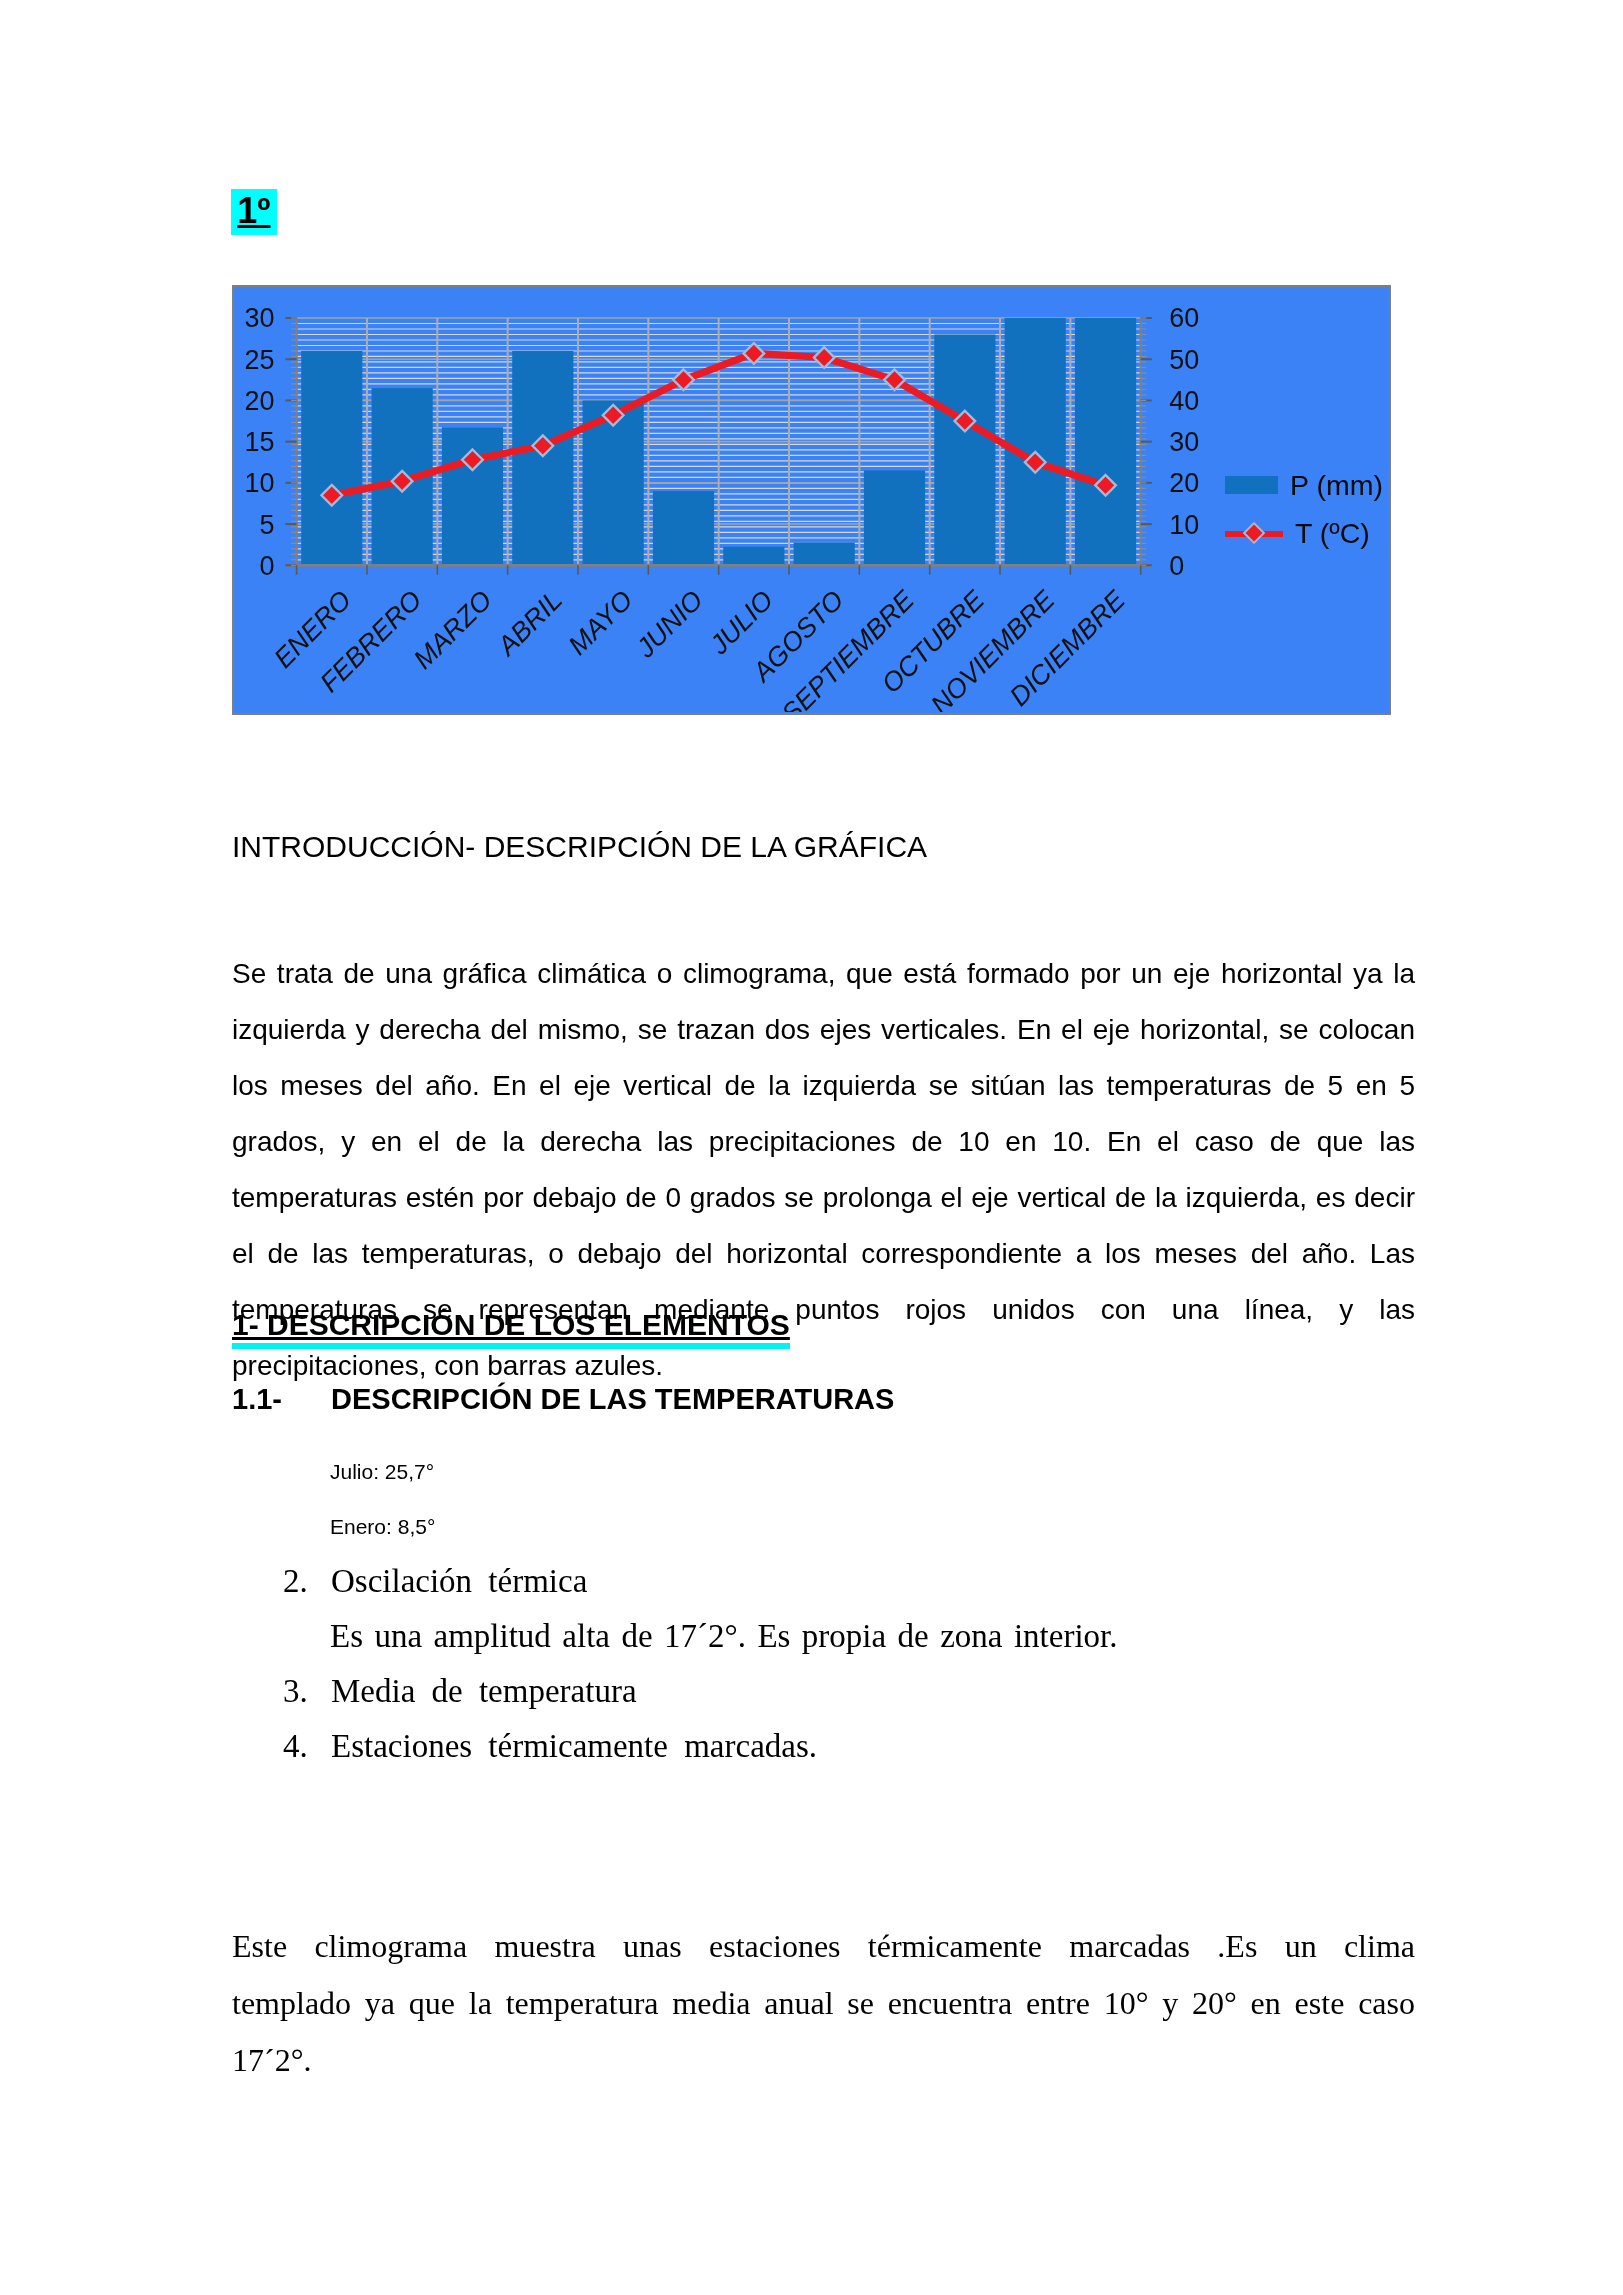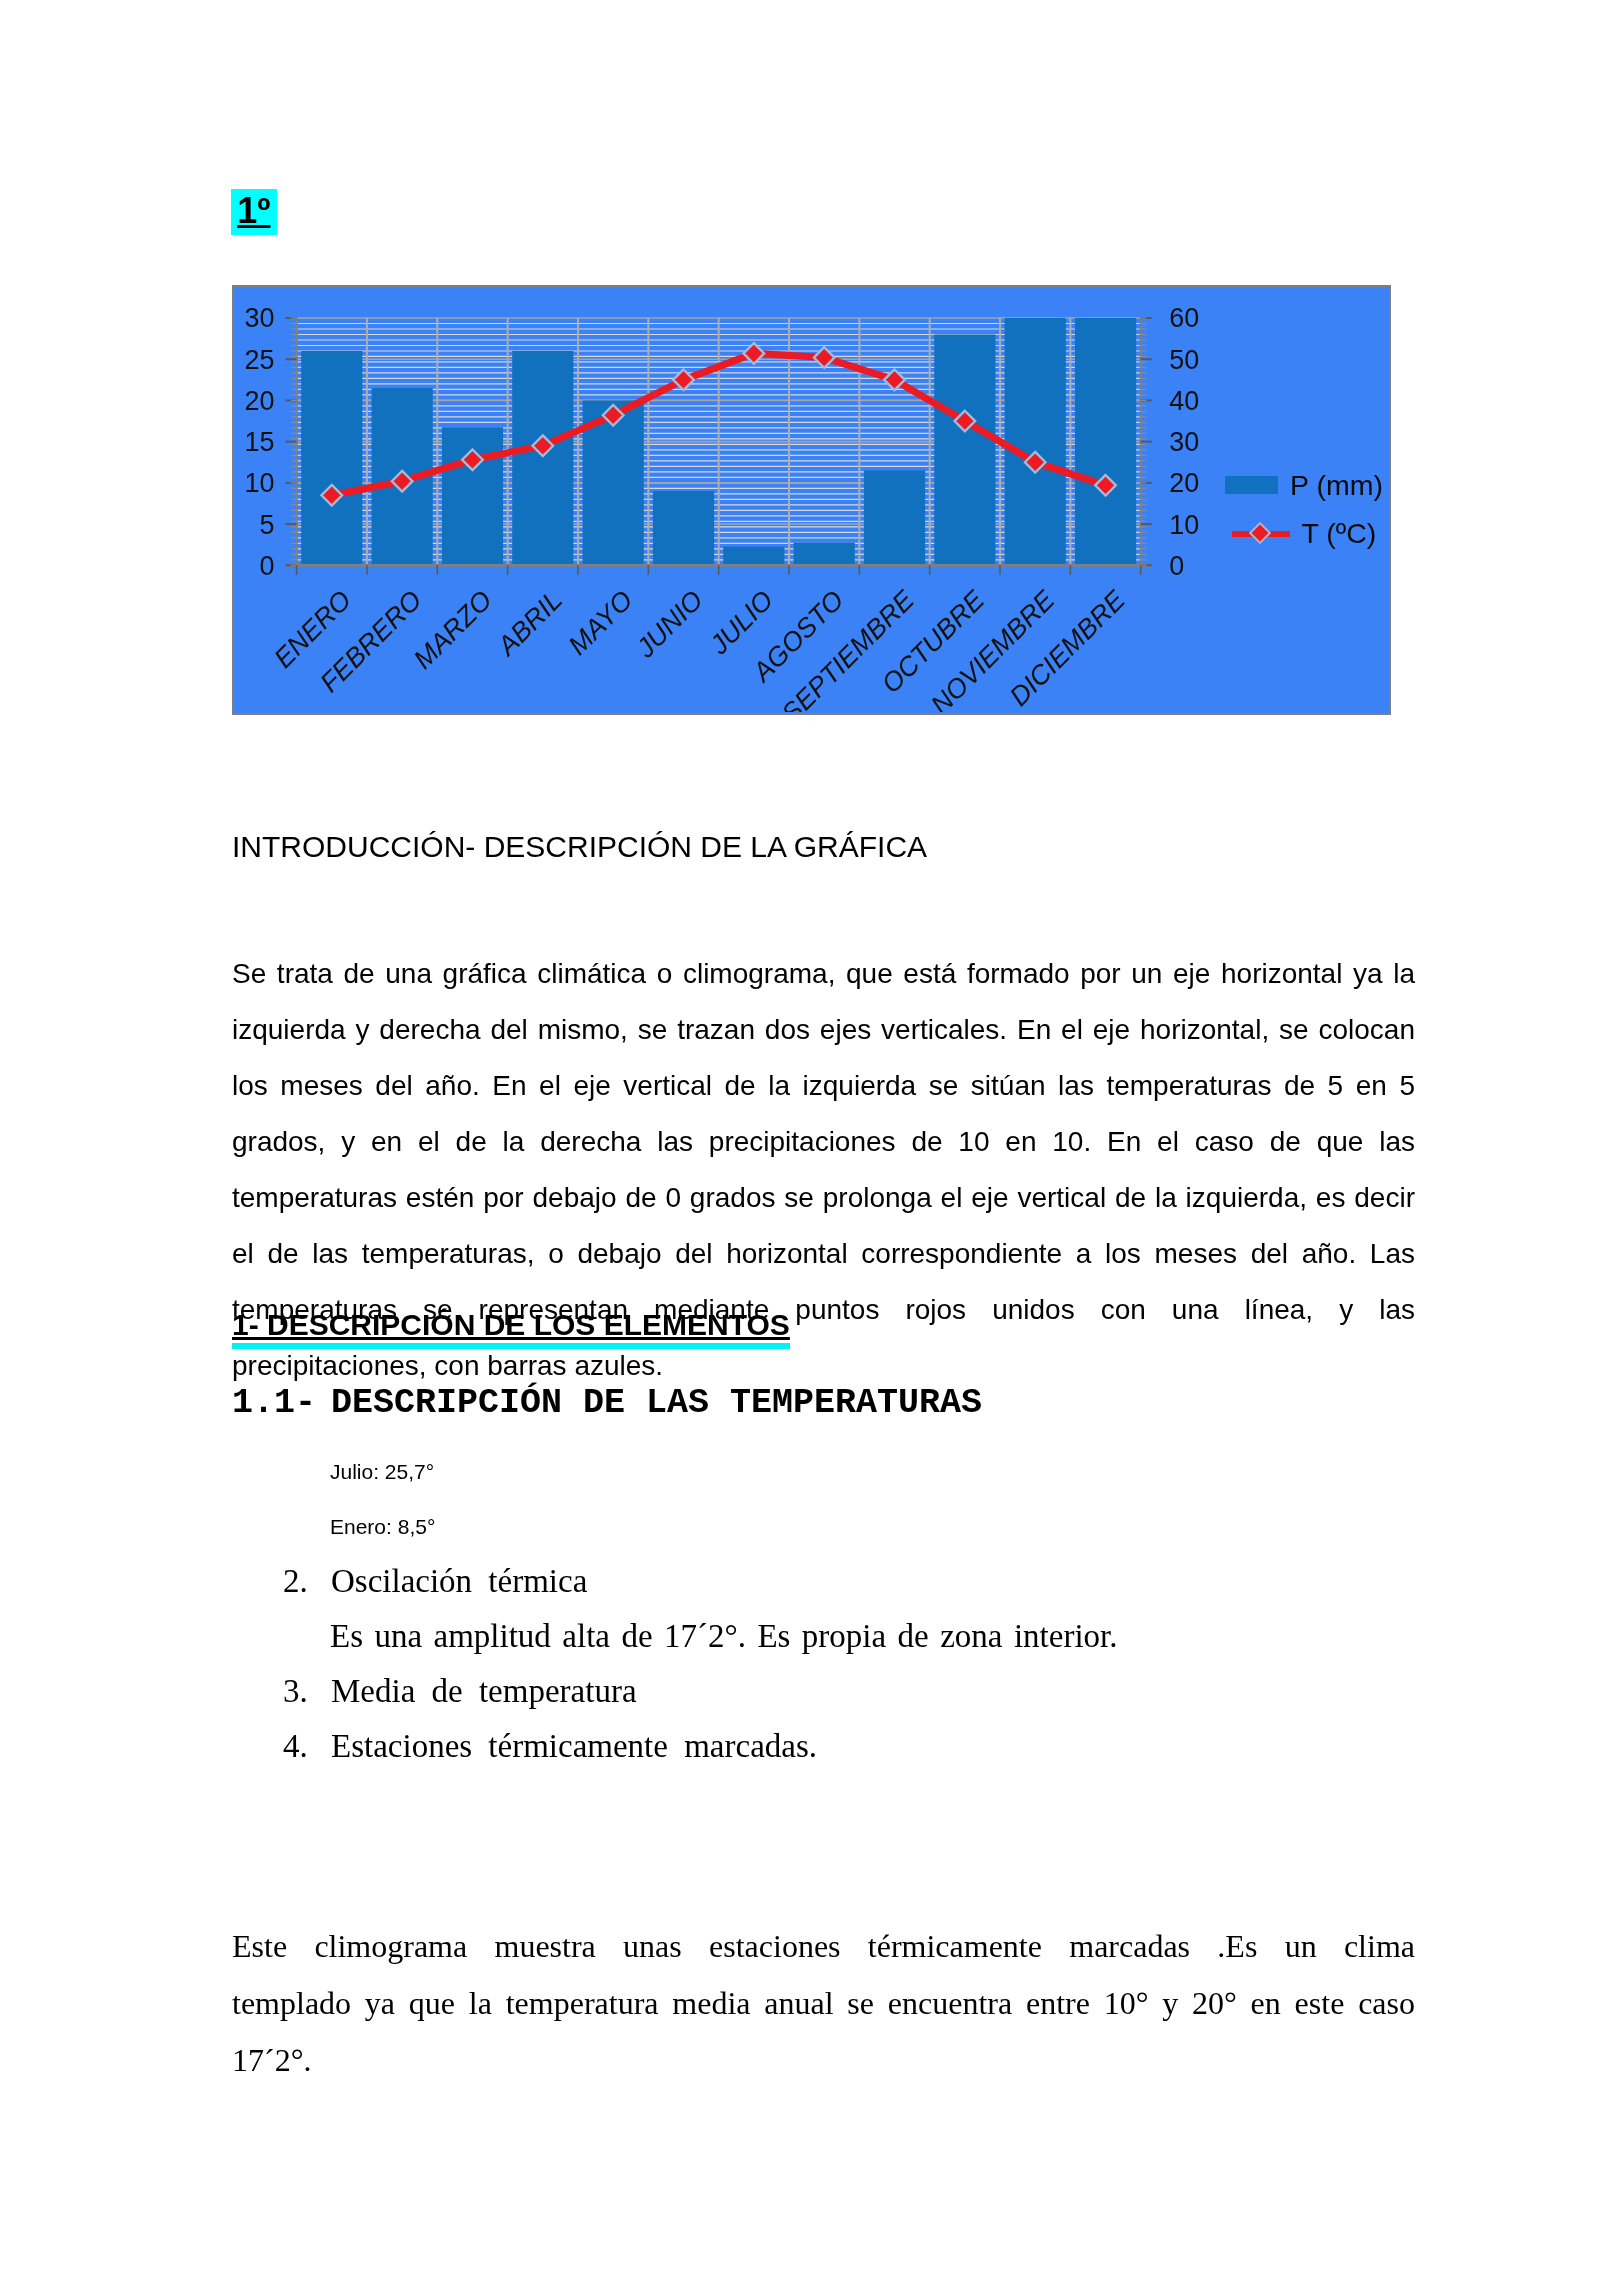--- a/index.html
+++ b/index.html
@@ -25,21 +25,21 @@
     width:1159px;height:430px;
     border:2.4px solid #7f7f7f;
     box-sizing:border-box;
     background:#3b82f6;
   }
   .chart-box svg{position:absolute;left:0;top:0;}
   .legend{
     position:absolute;left:991px;top:174px;
     font-size:28.5px;color:#0a0a0a;
   }
-  .legend-row{display:flex;align-items:center;height:48px;justify-content:center;}
+  .legend-row{display:flex;align-items:center;height:48px;}
   .swatch-bar{
     display:inline-block;width:53px;height:18px;
     background:#1171BE;margin-right:12px;
   }
   .swatch-line{
     position:relative;display:inline-block;width:58px;height:19px;margin-right:12px;
   }
   .swatch-line .lr{position:absolute;left:0;top:7.1px;width:58px;height:6.3px;background:#EC1B23;}
   .swatch-line .dm{
     position:absolute;left:20.6px;top:1.6px;width:12px;height:12px;
@@ -59,22 +59,22 @@
   .h-elements{position:absolute;left:232px;top:1308px;}
   .h-elements span{
     display:inline-block;
     font-size:30px;font-weight:bold;
     text-decoration:underline;
     border-bottom:6.3px solid #00f2f2;
     padding-bottom:1px;
   }
   .h-temp{
     position:absolute;left:232px;top:1383px;
-    font-family:Liberation Mono, monospace;
-    font-size:35px;font-weight:bold;
+    font-family:Liberation Sans, sans-serif;
+    font-size:29px;font-weight:bold;
   }
   .h-temp .hnum{display:inline-block;width:99px;}
   .list{
     position:absolute;left:232px;top:1444px;width:1183px;
     font-family:"Liberation Serif",serif;
     font-size:33px;
   }
   .li{height:55px;line-height:55px;white-space:nowrap;}
   .li .num{display:inline-block;margin-left:51px;width:48px;}
   .li.serif{word-spacing:8px;}

